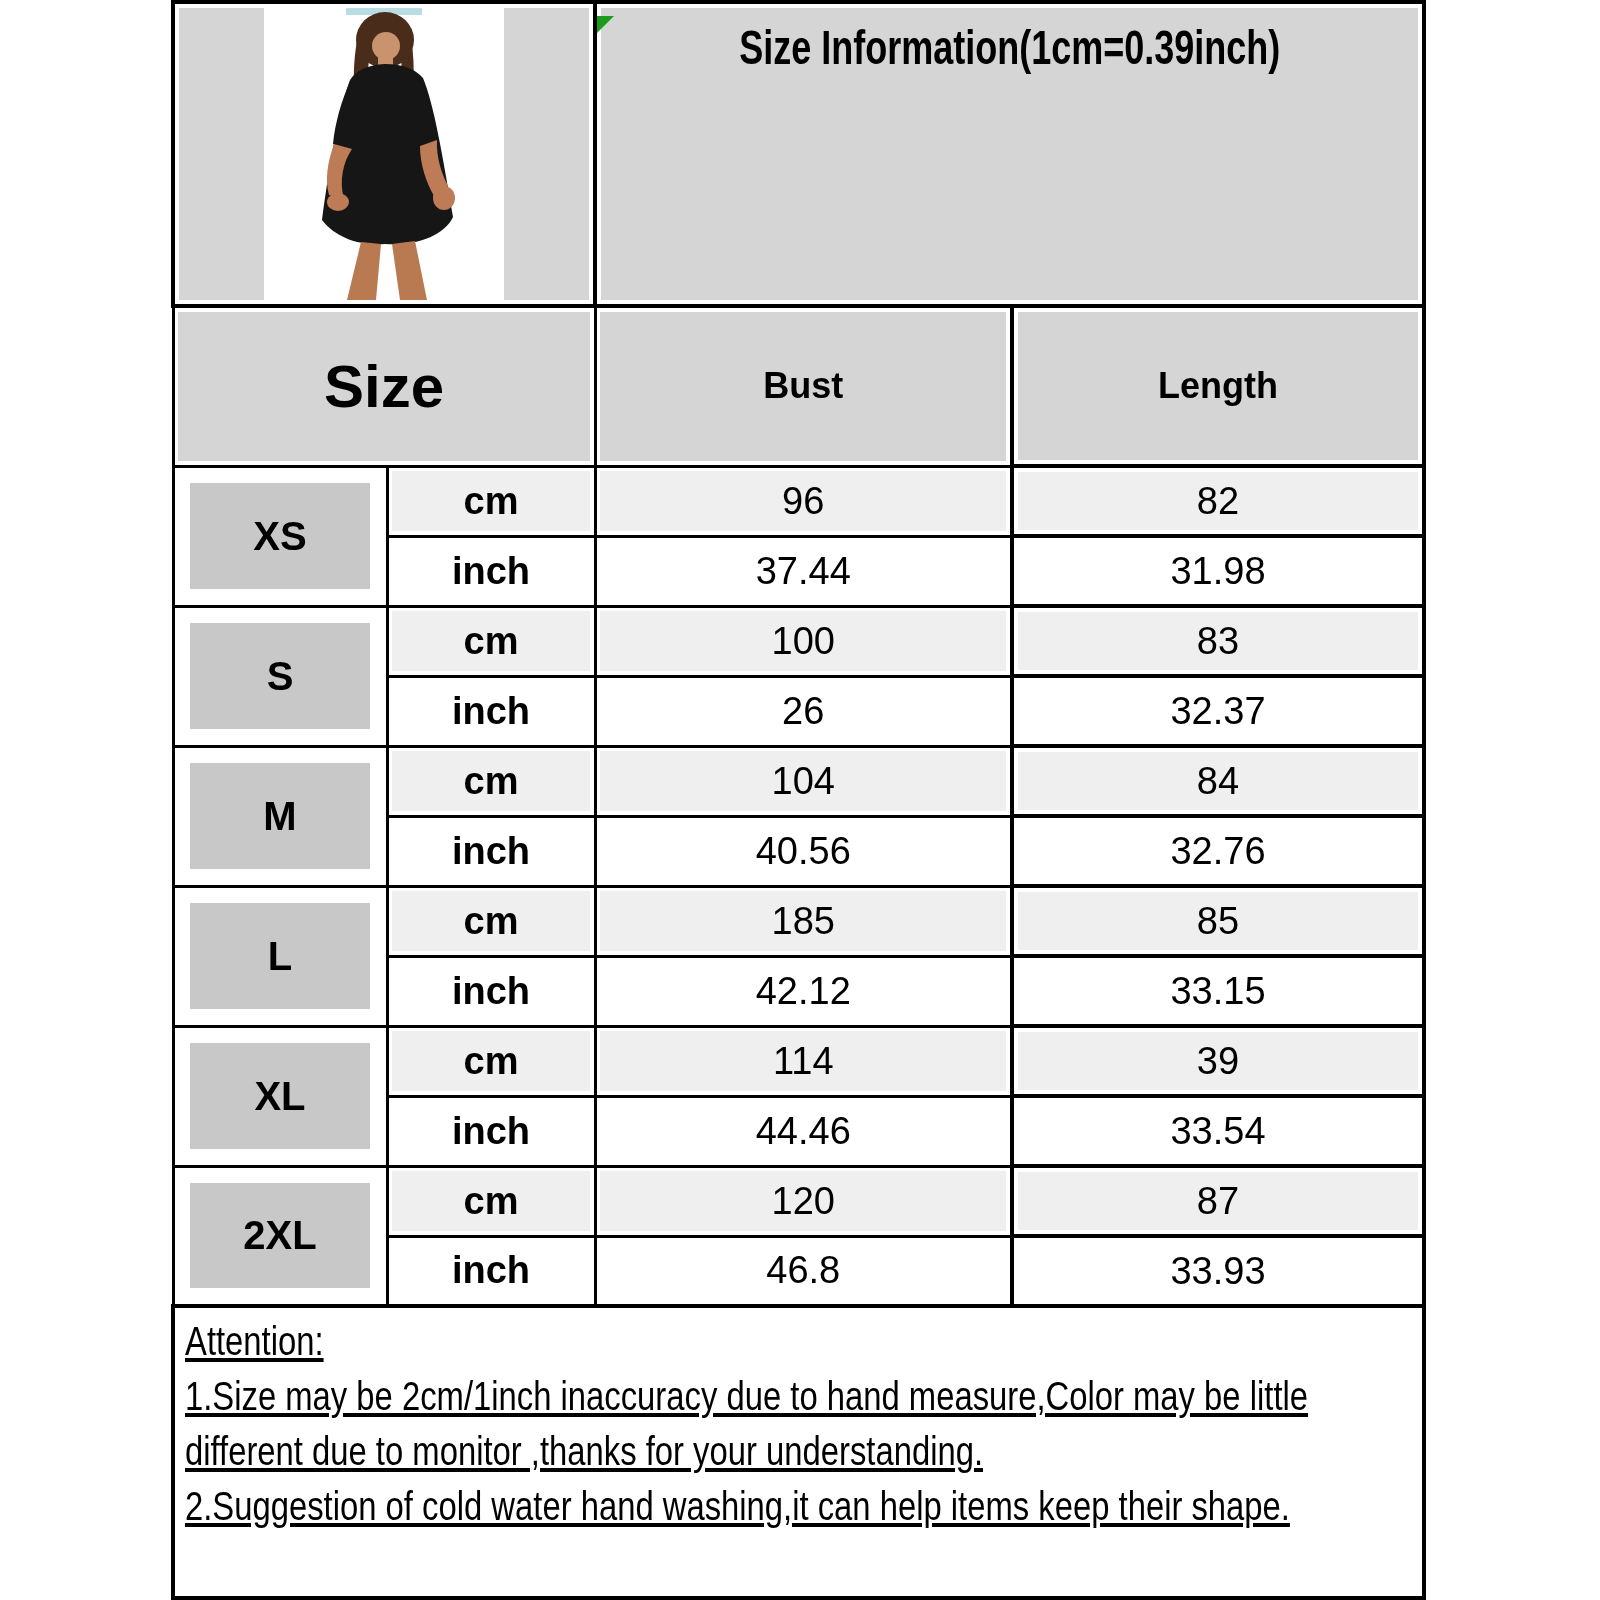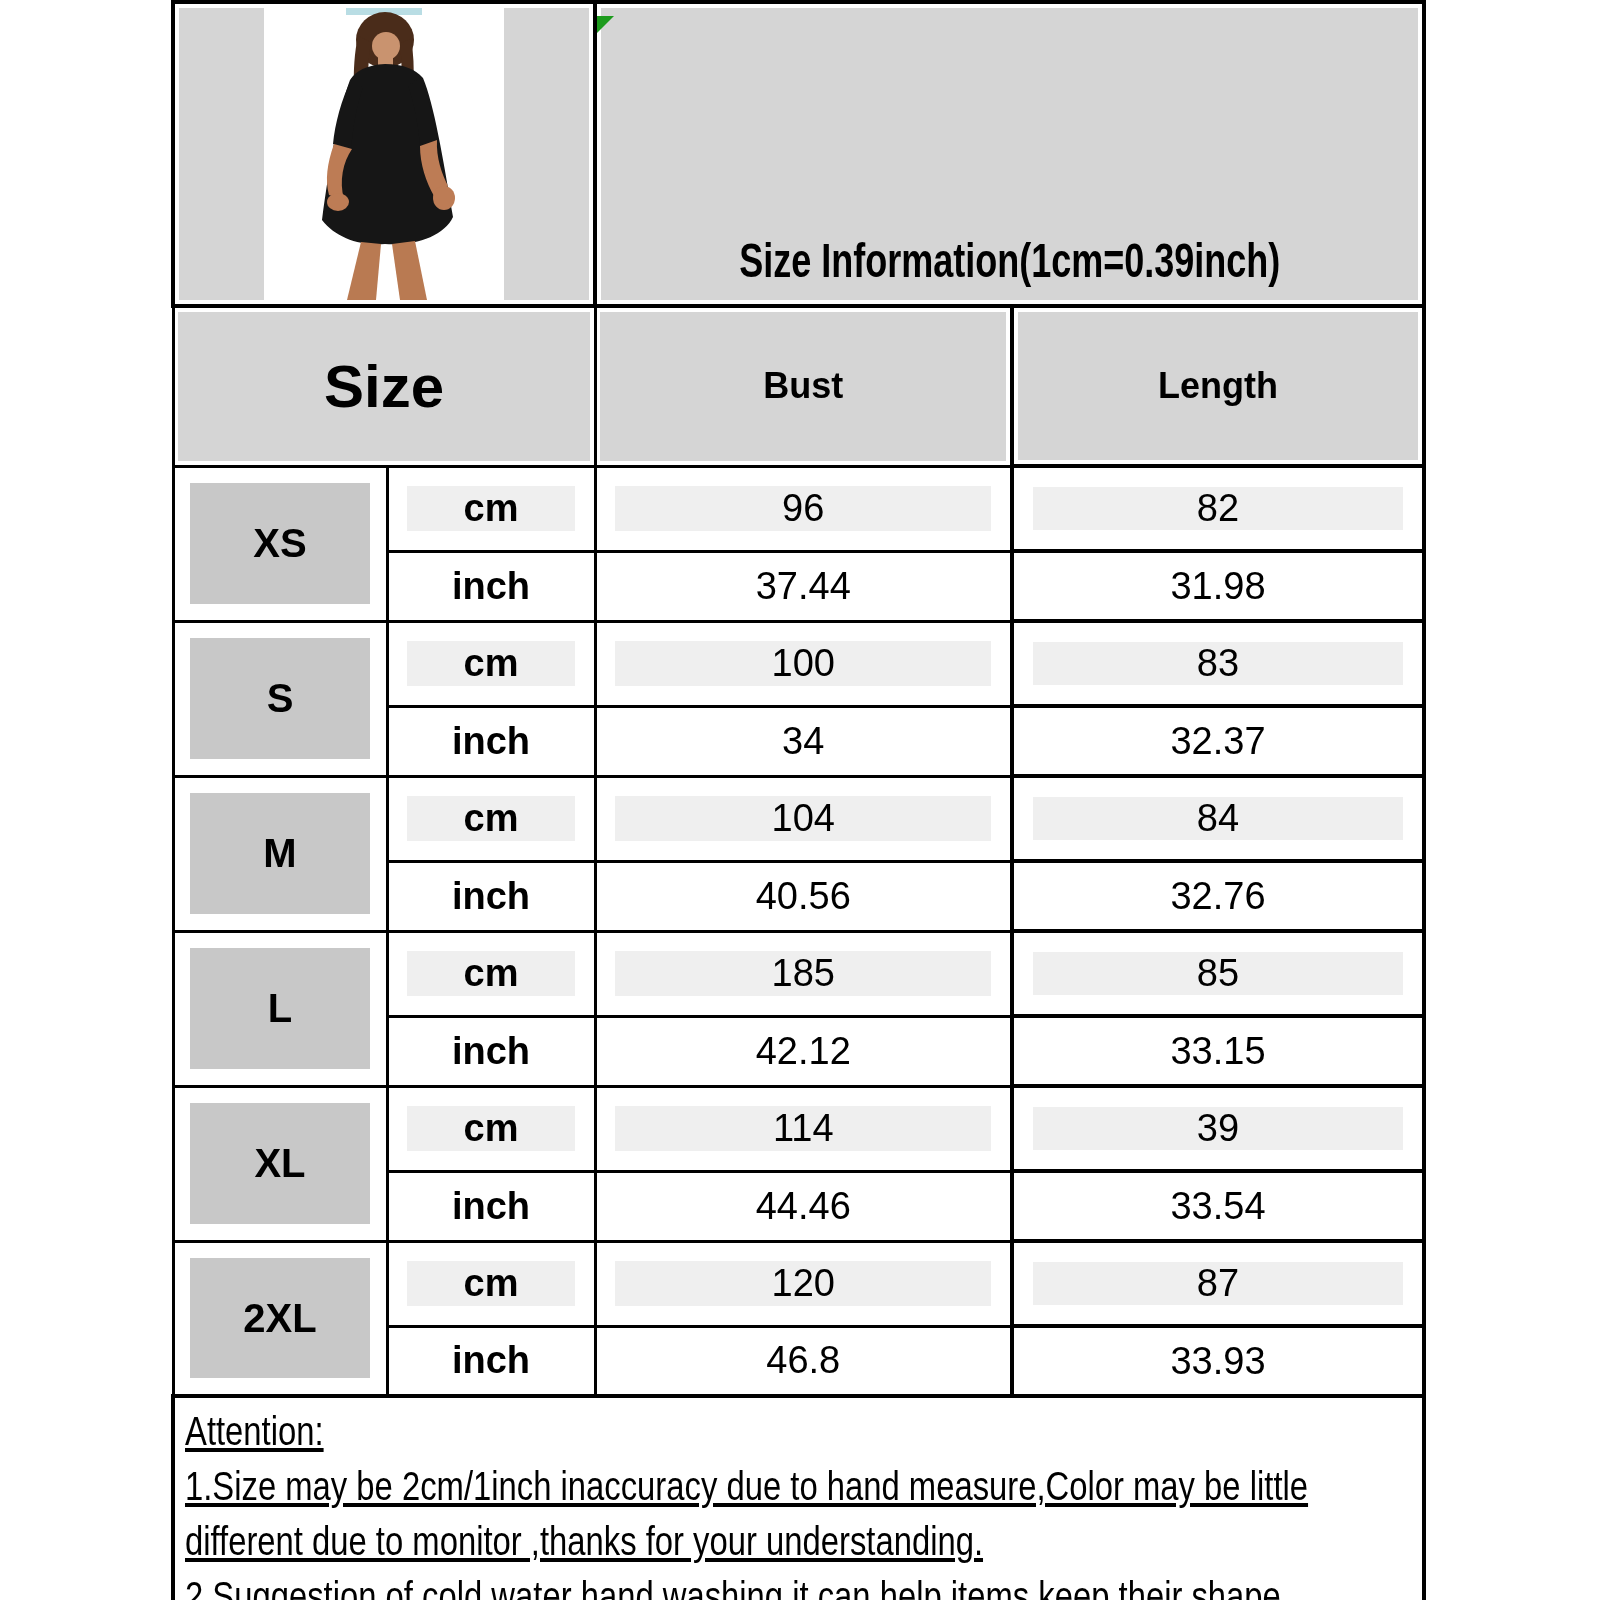--- a/index.html
+++ b/index.html
@@ -32,30 +32,30 @@
     overflow: hidden;
   }
   tr.r-top    { height: 300px; }
   tr.r-head   { height: 160px; }
   tr.r-data   { height: 70px;  }
   tr.r-attn   { height: 292px; }
 
   
   .fill-gray  { background-color: #d5d5d5; background-clip: content-box; padding: 4px; }
   .fill-dark  { background-color: #c8c8c8; background-clip: content-box; padding: 16px; }
-  .fill-light { background-color: #efefef; background-clip: content-box; padding: 19px; }
+  .fill-light { background-color: #efefef; background-clip: content-box; padding: 4px; }
   .fill-white { background-color: #ffffff; }
 
   .outer-b { border-width: 4px; }
 
   .info-inner {
     position: relative;
     height: 268px;
     display: flex;
-    align-items: flex-end;
+    align-items: flex-start;
     justify-content: center;
   }
   .corner-triangle {
     position: absolute;
     left: -4px;
     top: -4px;
     width: 0; height: 0;
     border-top: 17px solid #1d9b1d;
     border-right: 17px solid transparent;
   }
@@ -168,21 +168,21 @@
     </tr>
 
     <tr class="r-data">
       <td rowspan="2" class="fill-dark size-label">S</td>
       <td class="fill-light unit-label">cm</td>
       <td class="fill-light val">100</td>
       <td class="fill-light val outer-b">83</td>
     </tr>
     <tr class="r-data">
       <td class="fill-white unit-label">inch</td>
-      <td class="fill-white val">34</td>
+      <td class="fill-white val">26</td>
       <td class="fill-white val outer-b">32.37</td>
     </tr>
 
     <tr class="r-data">
       <td rowspan="2" class="fill-dark size-label">M</td>
       <td class="fill-light unit-label">cm</td>
       <td class="fill-light val">104</td>
       <td class="fill-light val outer-b">84</td>
     </tr>
     <tr class="r-data">

